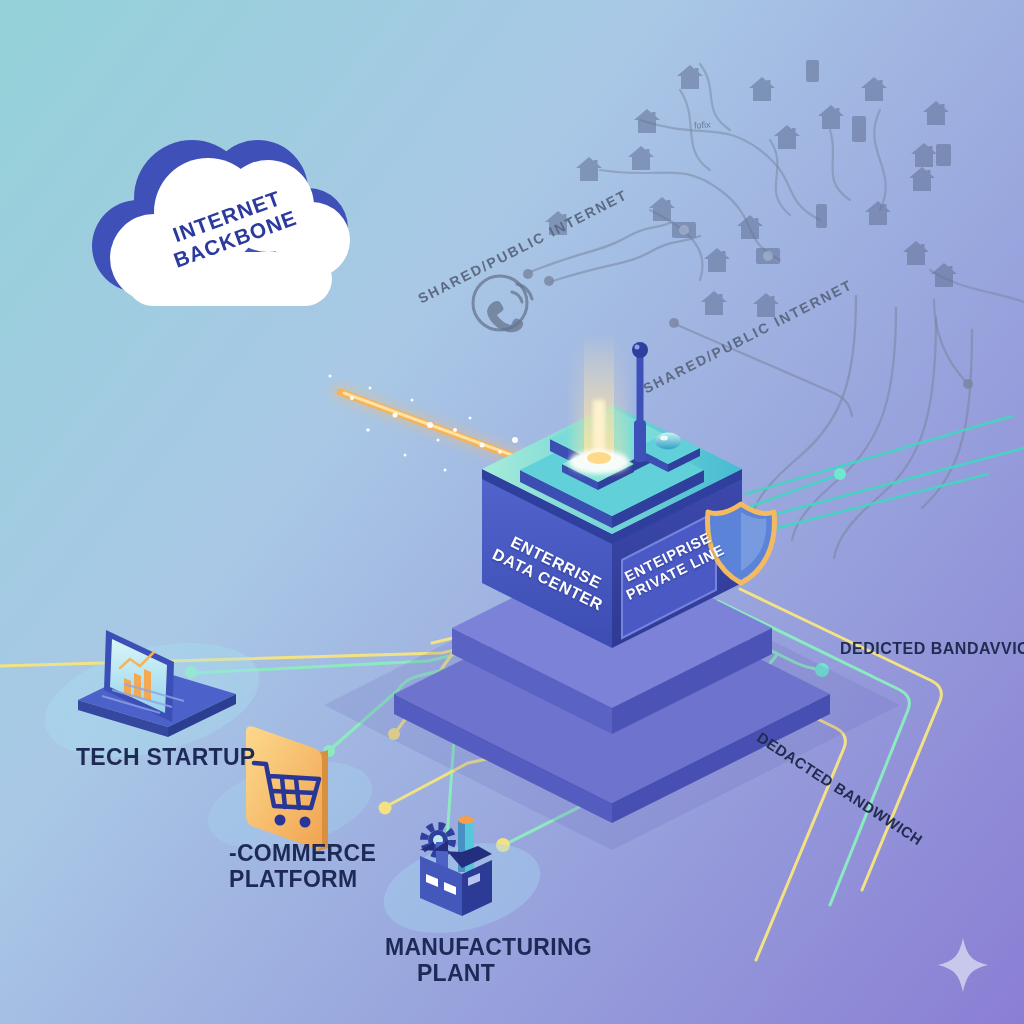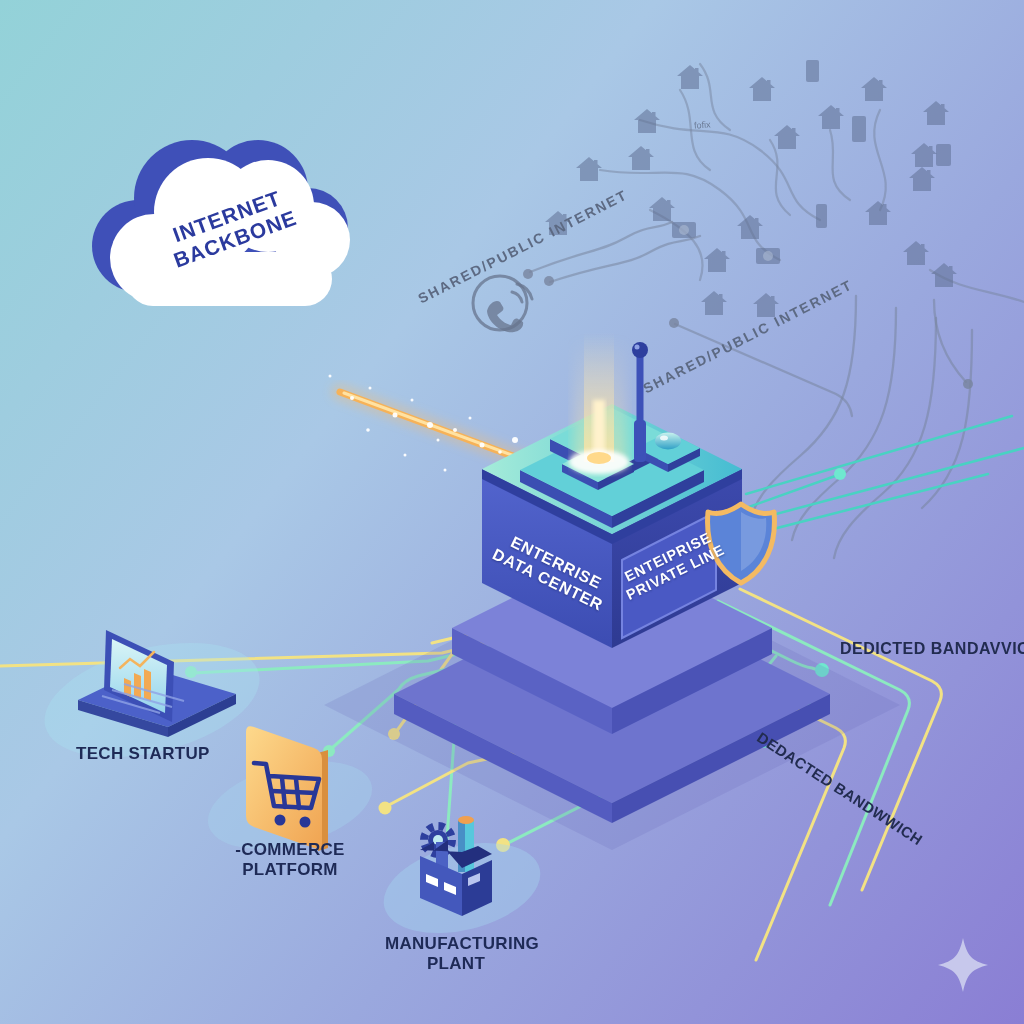--- a/index.html
+++ b/index.html
@@ -11,21 +11,21 @@
   .art{position:absolute;left:0;top:0;}
   .lbl{position:absolute;font-weight:700;color:#222c50;white-space:nowrap;}
   .lbl.center{text-align:center;}
   .cloud-lbl{font-size:21px;color:#2b3a9e;letter-spacing:1px;line-height:1.12;transform:rotate(-20deg);}
   .shared-lbl{font-size:14px;font-weight:600;color:#5d6a83;letter-spacing:2px;transform:rotate(-27deg);}
   .cube-lbl{color:#ffffff;letter-spacing:.8px;line-height:1.2;text-shadow:0 1px 2px rgba(20,30,90,.45);}
   .cube-lbl.left{font-size:16px;transform:rotate(26deg);}
   .cube-lbl.right{font-size:14.5px;transform:rotate(-26deg);}
   .ded-lbl{font-size:16px;letter-spacing:.5px;}
   .ded-lbl.rot{transform:rotate(33deg);font-size:15px;}
-  .ep-lbl{font-size:17px;color:#1e2a56;line-height:1.15;letter-spacing:.3px;}
+  .ep-lbl{font-size:23px;color:#1e2a56;line-height:1.15;letter-spacing:.3px;}
   .tiny-lbl{font-size:9px;font-weight:400;color:#5d6a83;opacity:.8;}
 </style>
 </head>
 <body>
 
 <div class="stage">
 
 <svg class="art" width="1024" height="1024" viewBox="0 0 1024 1024">
   <defs>
     <linearGradient id="gTop" x1="0" y1="0" x2="1" y2="0">

